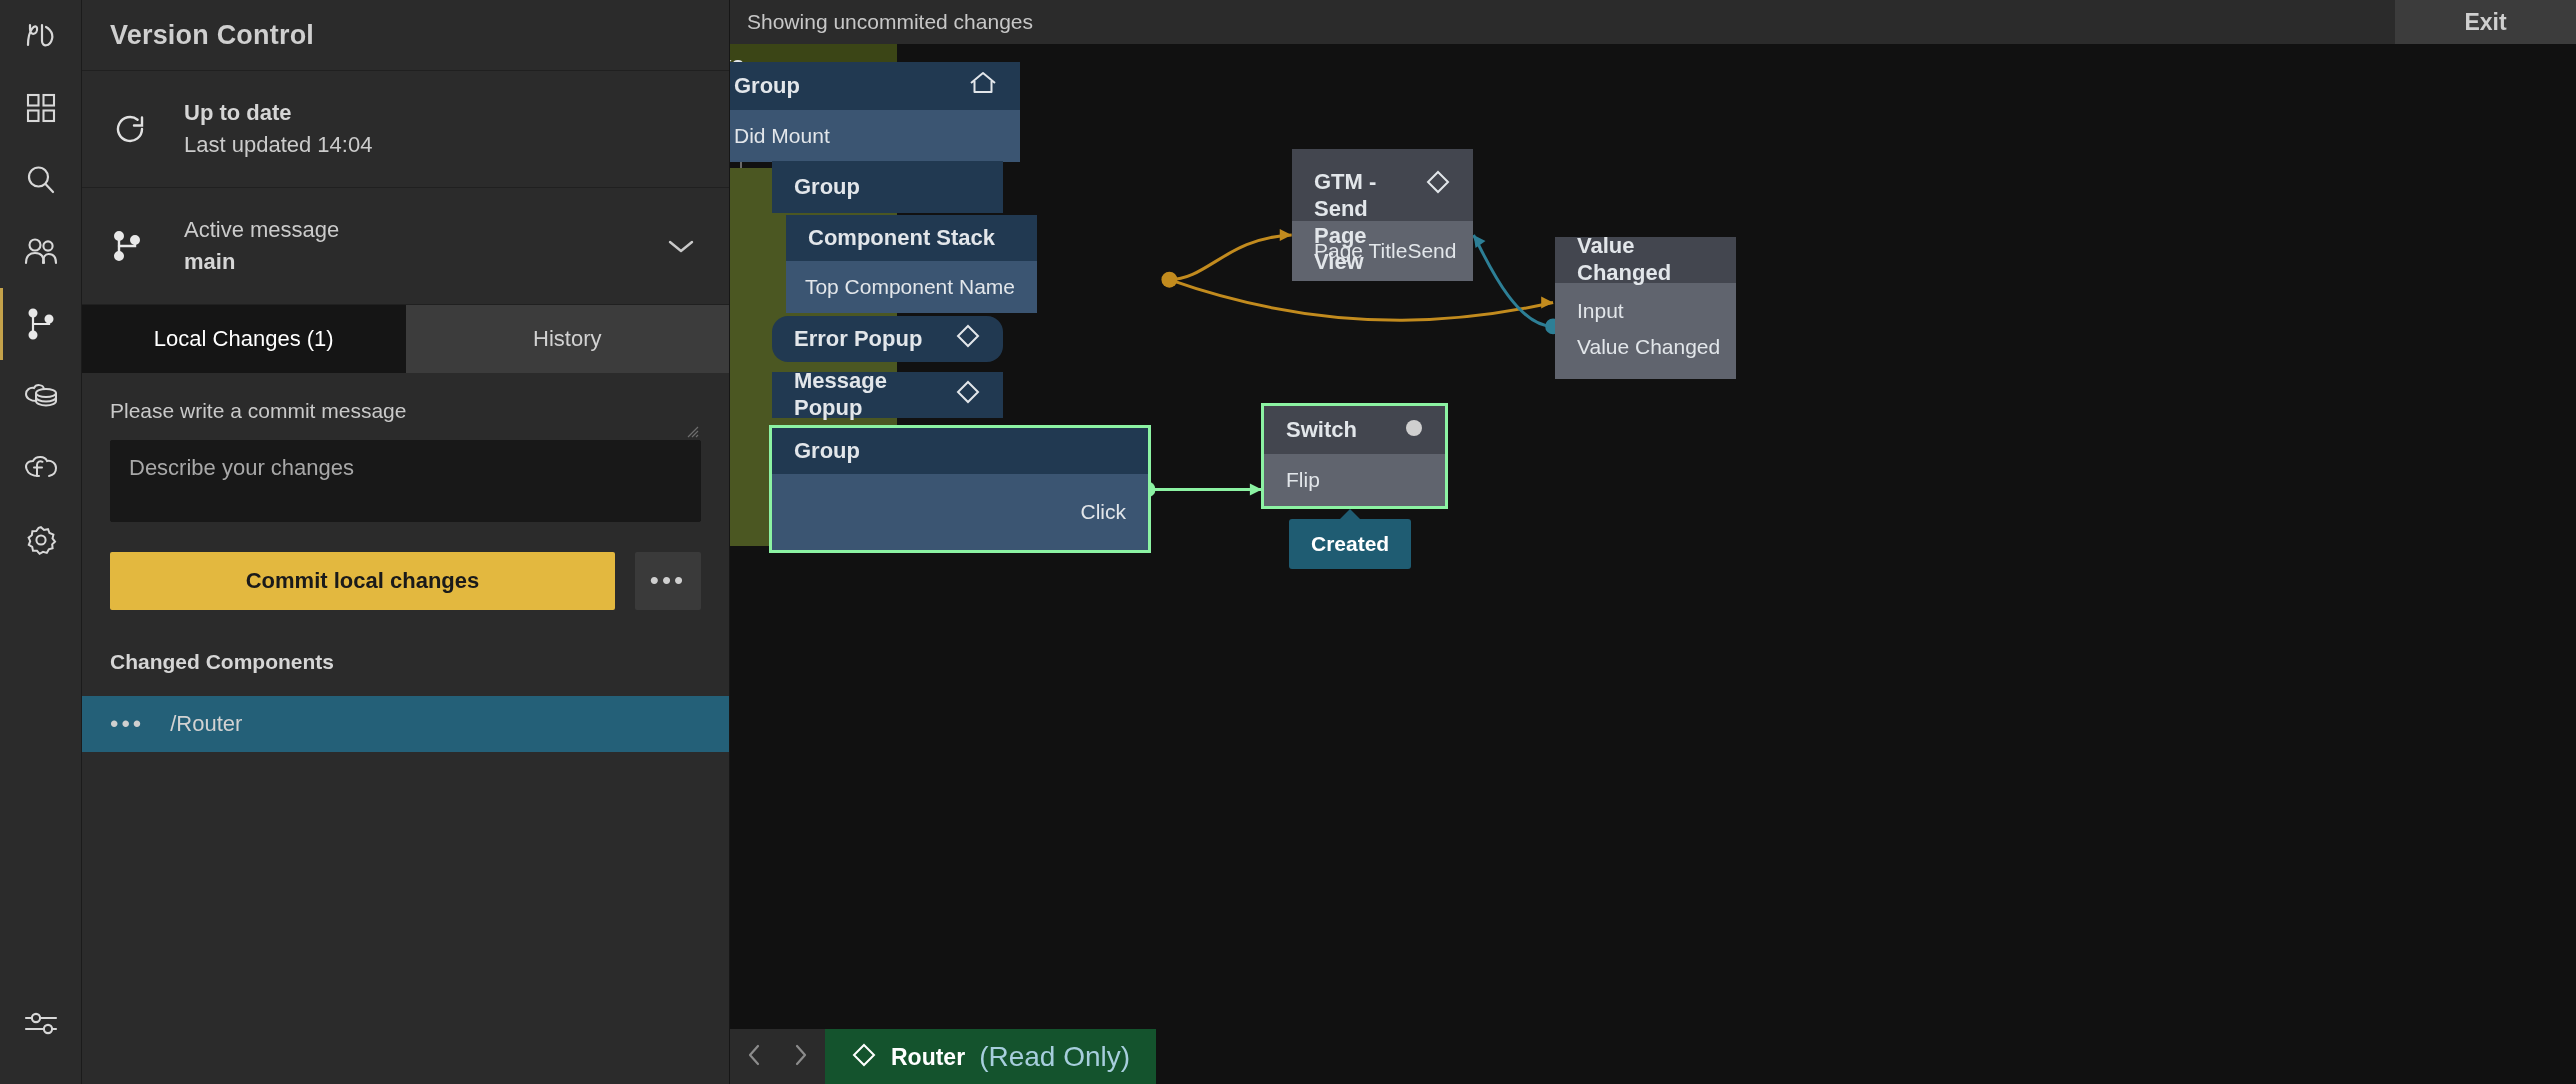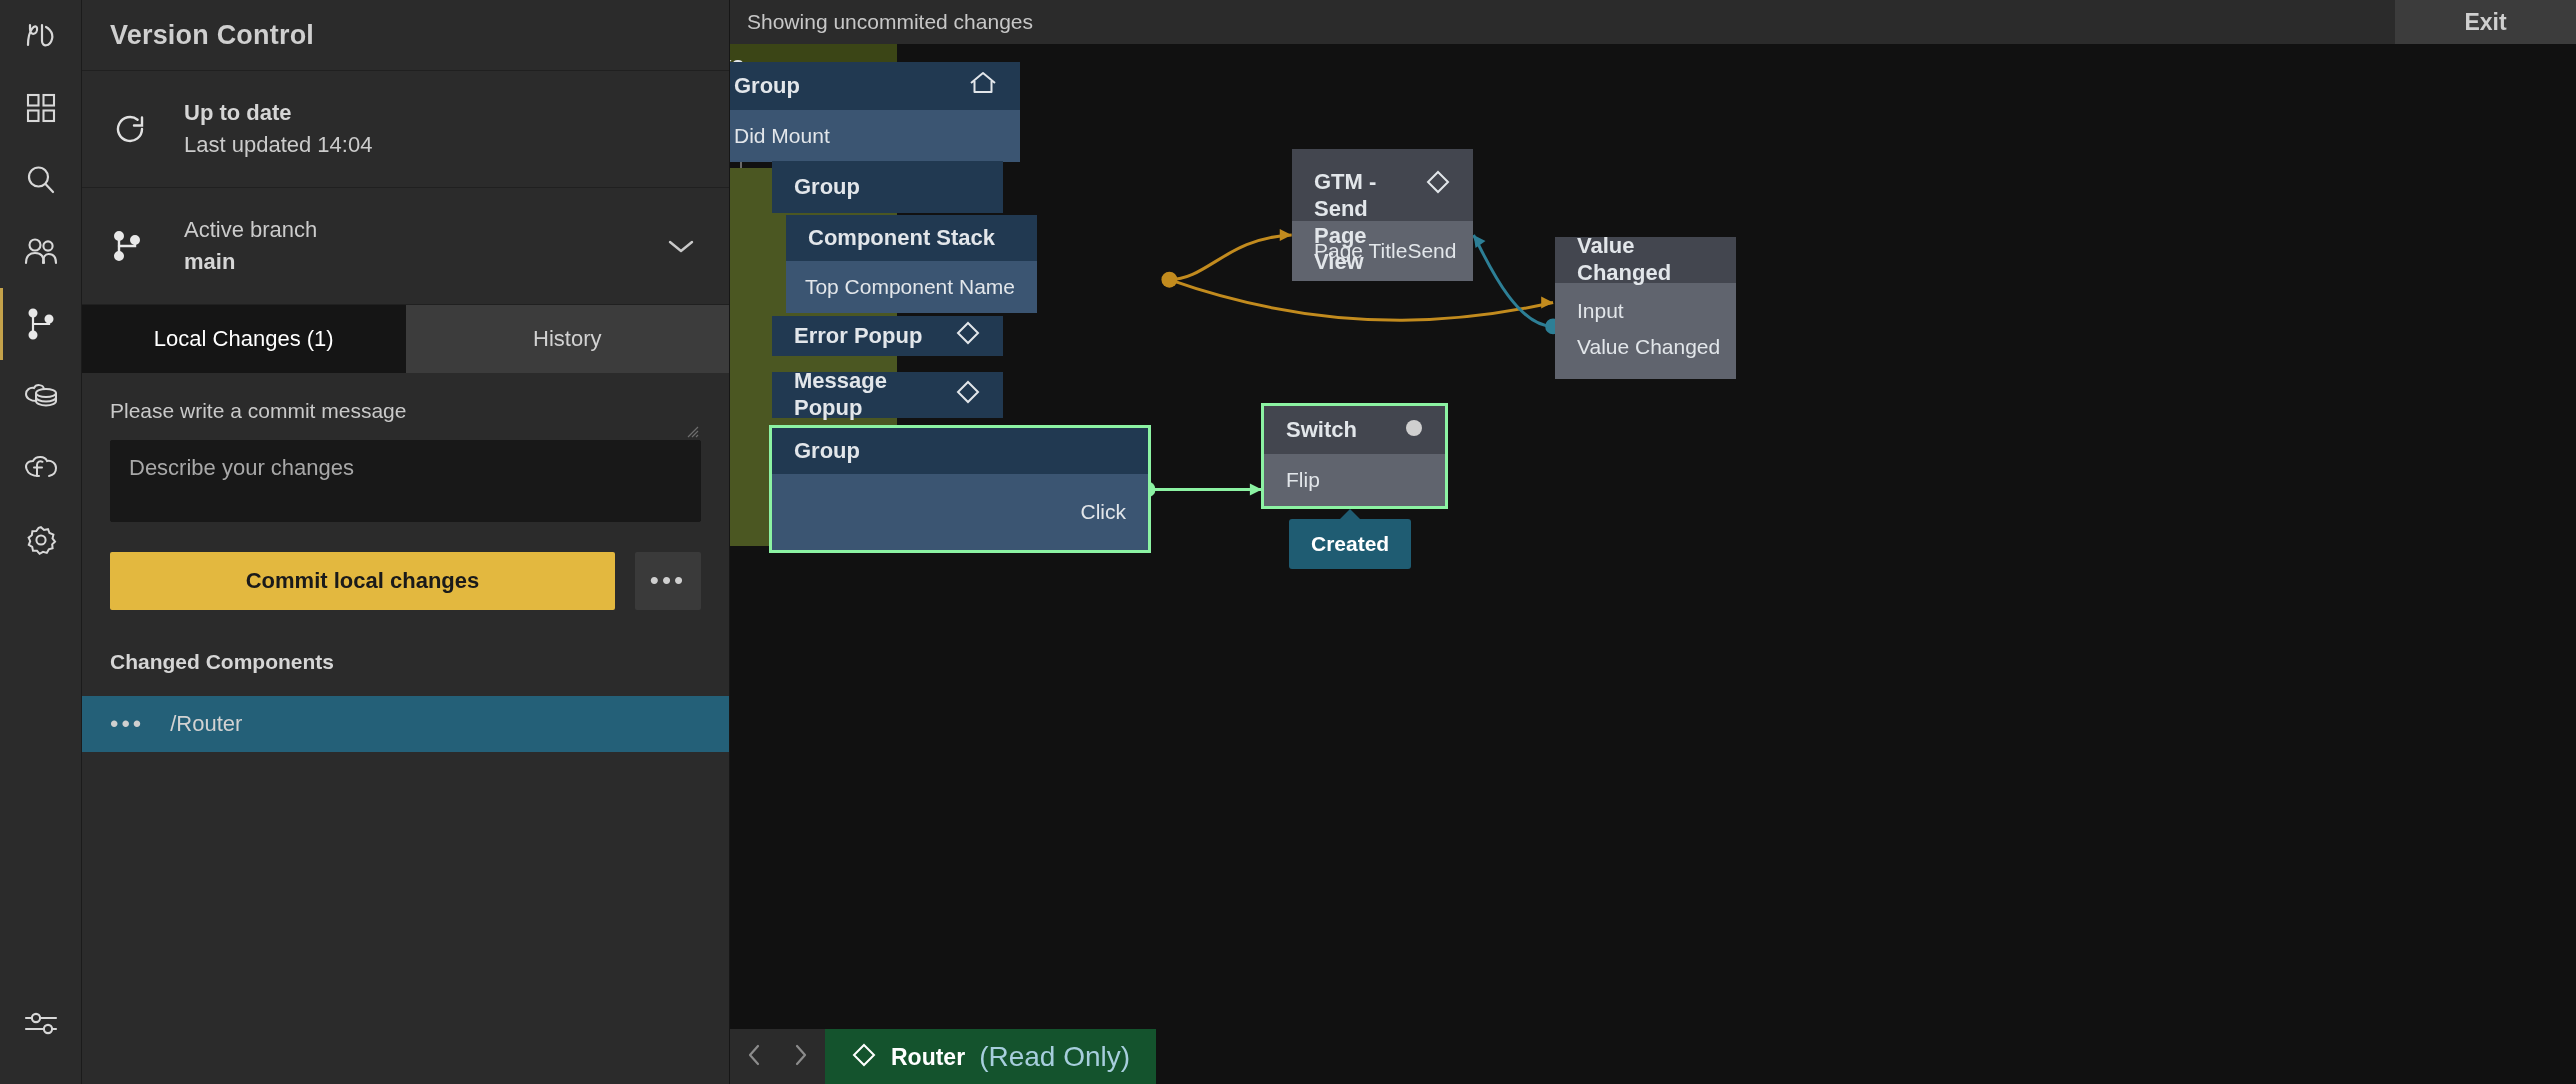--- a/index.html
+++ b/index.html
@@ -292,21 +292,21 @@
       <div class="vc-row-icon">
         <svg width="36" height="40" viewBox="0 0 36 40" fill="none" stroke="#e8e8e8" stroke-width="2.4" stroke-linecap="round">
           <circle cx="9" cy="10" r="3.8" fill="#e8e8e8"></circle>
           <circle cx="9" cy="30" r="3.8" fill="#e8e8e8"></circle>
           <circle cx="25" cy="14" r="3.8" fill="#e8e8e8"></circle>
           <path d="M9 13.8 L9 26.2"></path>
           <path d="M9 20 L25 20 L25 17.8"></path>
         </svg>
       </div>
       <div class="vc-row-text">
-        <div class="vc-line-normal">Active branch</div>
+        <div class="vc-line-normal">Active message</div>
         <div class="vc-line-strong">main</div>
       </div>
       <div class="vc-chevron">
         <svg width="28" height="18" viewBox="0 0 28 18" fill="none" stroke="#c9c9c9" stroke-width="2.4" stroke-linecap="round" stroke-linejoin="round">
           <path d="M3 5 L14 14 L25 5"></path>
         </svg>
       </div>
     </div>
 
     <div class="vc-tabs">
@@ -422,21 +422,21 @@
           <span class="n-title">Component Stack</span>
         </div>
         <div class="node-body">
           <div class="port-row" style="height:52px; justify-content:flex-end;">
             <span class="p-out">Top Component Name</span>
           </div>
         </div>
       </div>
 
       <div class="node n-blue" style="left:42px; top:272px; width:231px;">
-        <div class="node-head" style="height:40px;">
+        <div class="node-head" style="height:46px;border-radius:16px;">
           <span class="n-title">Error Popup</span>
           <span class="n-icon">
             <svg width="26" height="26" viewBox="0 0 26 26" fill="none" stroke="#e2e6ea" stroke-width="2">
                 <path d="M13 3 L23 13 L13 23 L3 13 Z"></path>
               </svg>
           </span>
         </div>
       </div>
 
       <div class="node n-blue" style="left:42px; top:328px; width:231px;">

